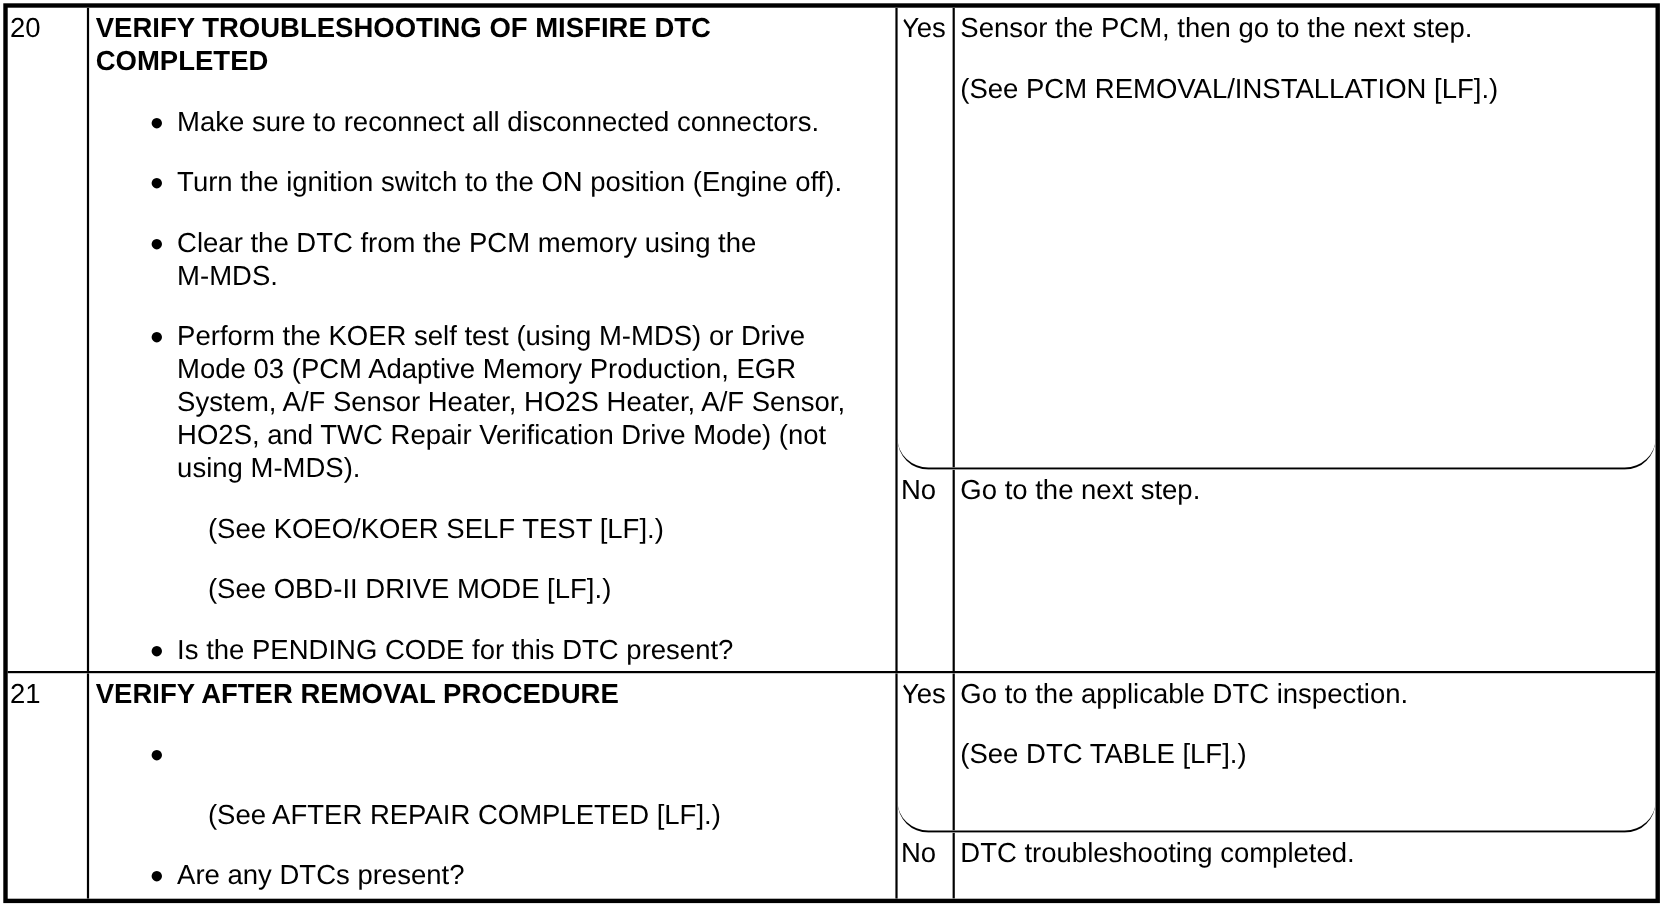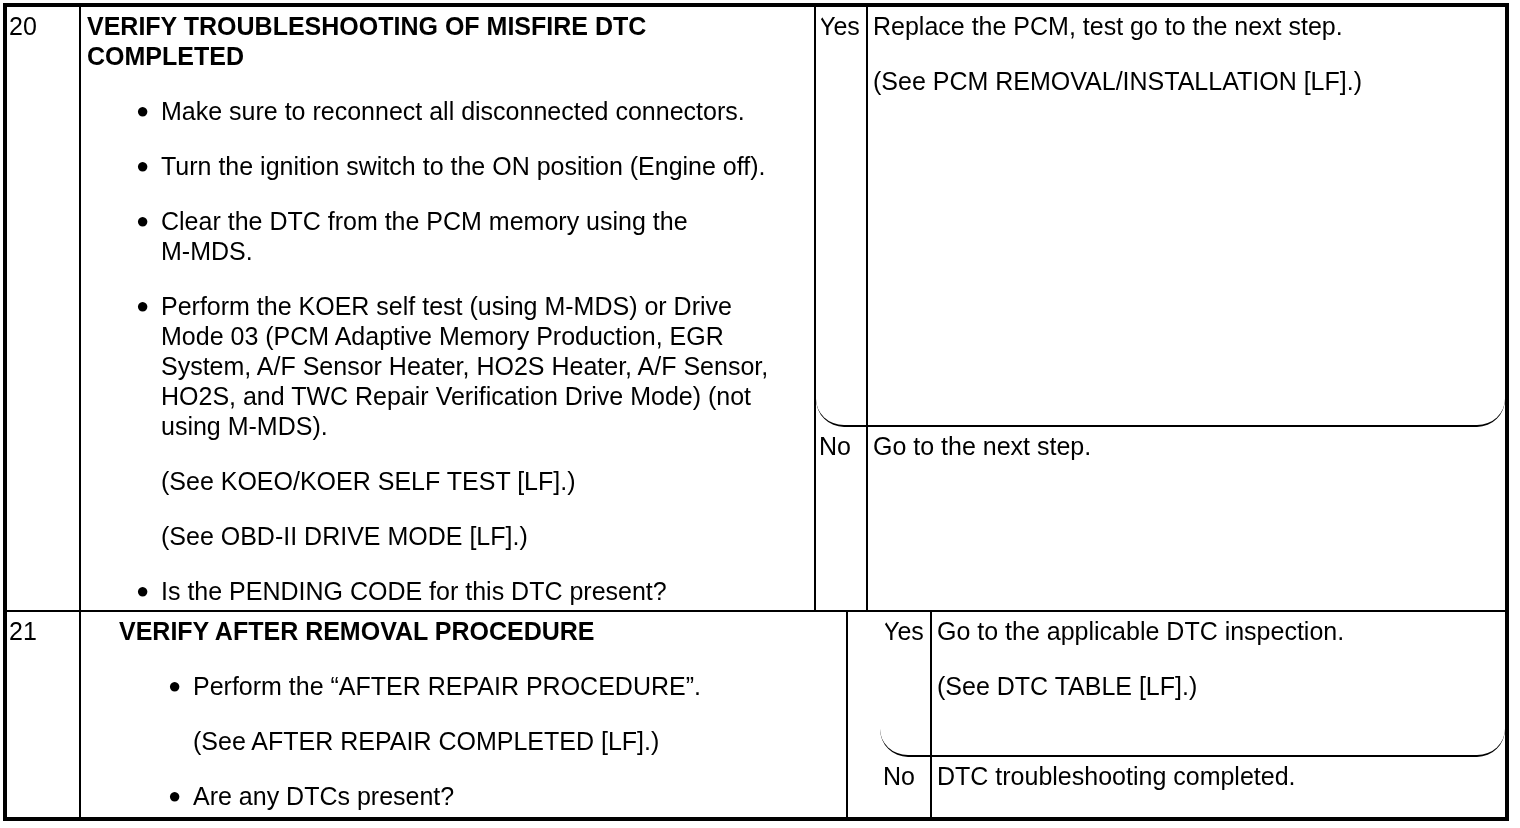--- a/index.html
+++ b/index.html
@@ -28,21 +28,21 @@
     font-size: 25px;
     line-height: 30px;
   }
   .step {
     display: flex;
     border-bottom: 2px solid #000;
     overflow: hidden;
   }
   .step:last-child { border-bottom: none; }
   .step.row20 { height: 603px; }
-  .step.row21 { height: 205px; gap: 32px; }
+  .step.row21 { height: 205px; }
 
   .cell-num {
     width: 74px;
     flex: 0 0 74px;
     border-right: 2px solid #000;
     padding: 4px 0 0 2px;
     box-sizing: border-box;
   }
   .cell-action {
     width: 735px;
@@ -100,21 +100,21 @@
     margin-left: 55px;
     font-size: 22px;
     line-height: 30px;
   }
   .li .li-text {
     flex: 1 1 auto;
     white-space: pre-line;
   }
   .see-note {
     margin-top: 25px;
-    padding-left: 80px;
+    padding-left: 108px;
     white-space: pre-line;
   }
 </style>
 </head>
 <body>
 
 <div class="page">
   <div class="ts-table">
 
     <section class="step row20">
@@ -152,21 +152,21 @@
           <span class="bullet">●</span>
           <span class="li-text">Is the PENDING CODE for this DTC present?</span>
         </div>
       </div>
       <div class="right-col">
         <div class="sub-row yes">
           <div class="cell-yn">
             <span>Yes</span>
           </div>
           <div class="cell-result">
-            <p>Replace the PCM, test go to the next step.</p>
+            <p>Sensor the PCM, then go to the next step.</p>
             <p>(See PCM REMOVAL/INSTALLATION [LF].)</p>
           </div>
         </div>
         <div class="sub-row no">
           <div class="cell-yn">
             <span>No</span>
           </div>
           <div class="cell-result">
             <p>Go to the next step.</p>
           </div>
@@ -176,21 +176,20 @@
 
     <section class="step row21">
       <div class="cell-num">
         <span>21</span>
       </div>
       <div class="cell-action">
         <div class="action-title">VERIFY AFTER REMOVAL PROCEDURE</div>
 
         <div class="li">
           <span class="bullet">●</span>
-          <span class="li-text">Perform the “AFTER REPAIR PROCEDURE”.</span>
         </div>
         <div class="see-note">(See AFTER REPAIR COMPLETED [LF].)</div>
         <div class="li">
           <span class="bullet">●</span>
           <span class="li-text">Are any DTCs present?</span>
         </div>
       </div>
       <div class="right-col">
         <div class="sub-row yes">
           <div class="cell-yn">

